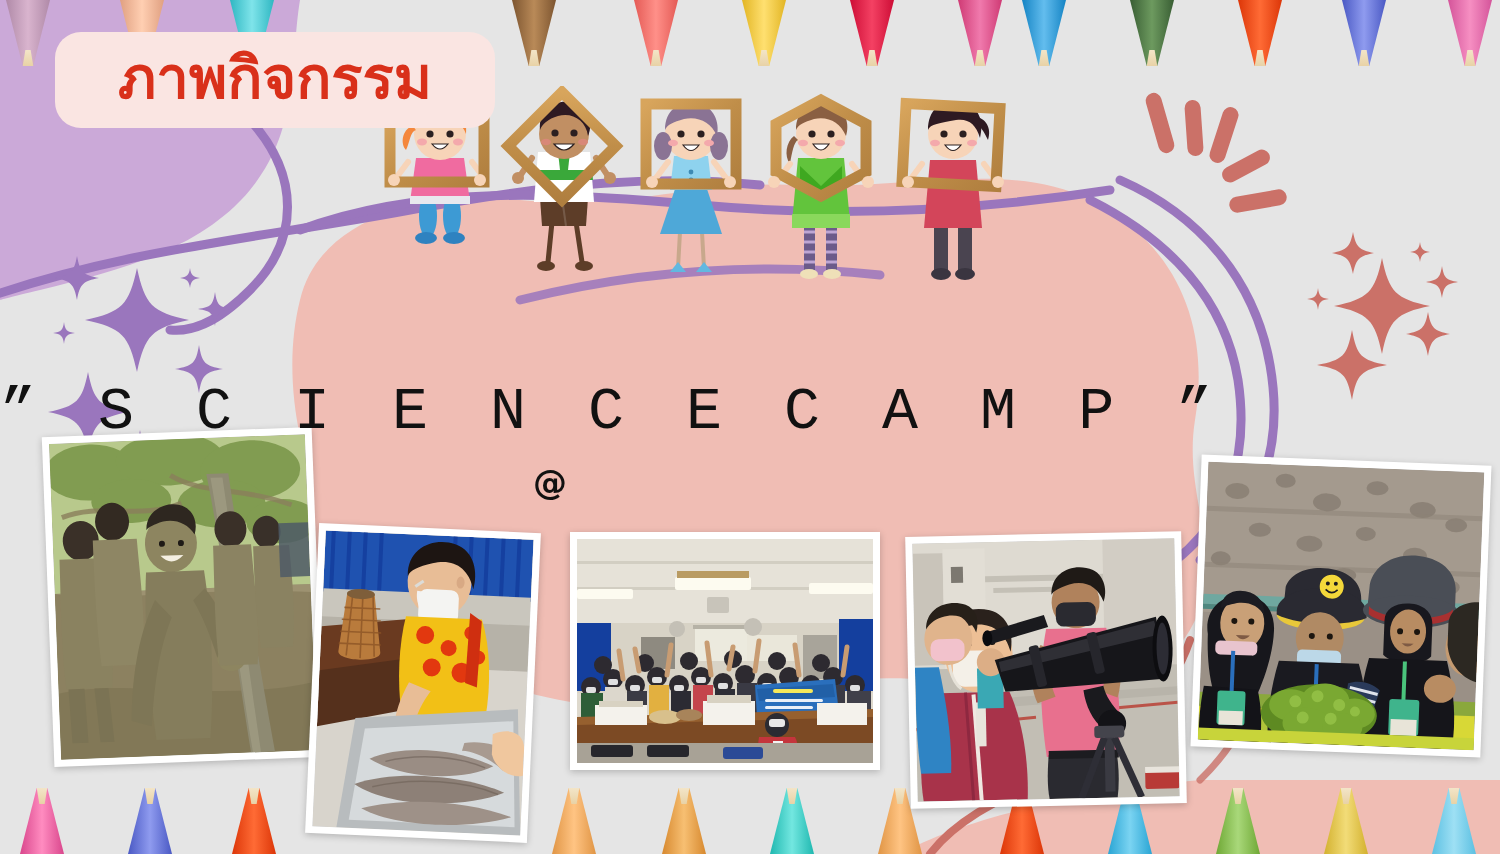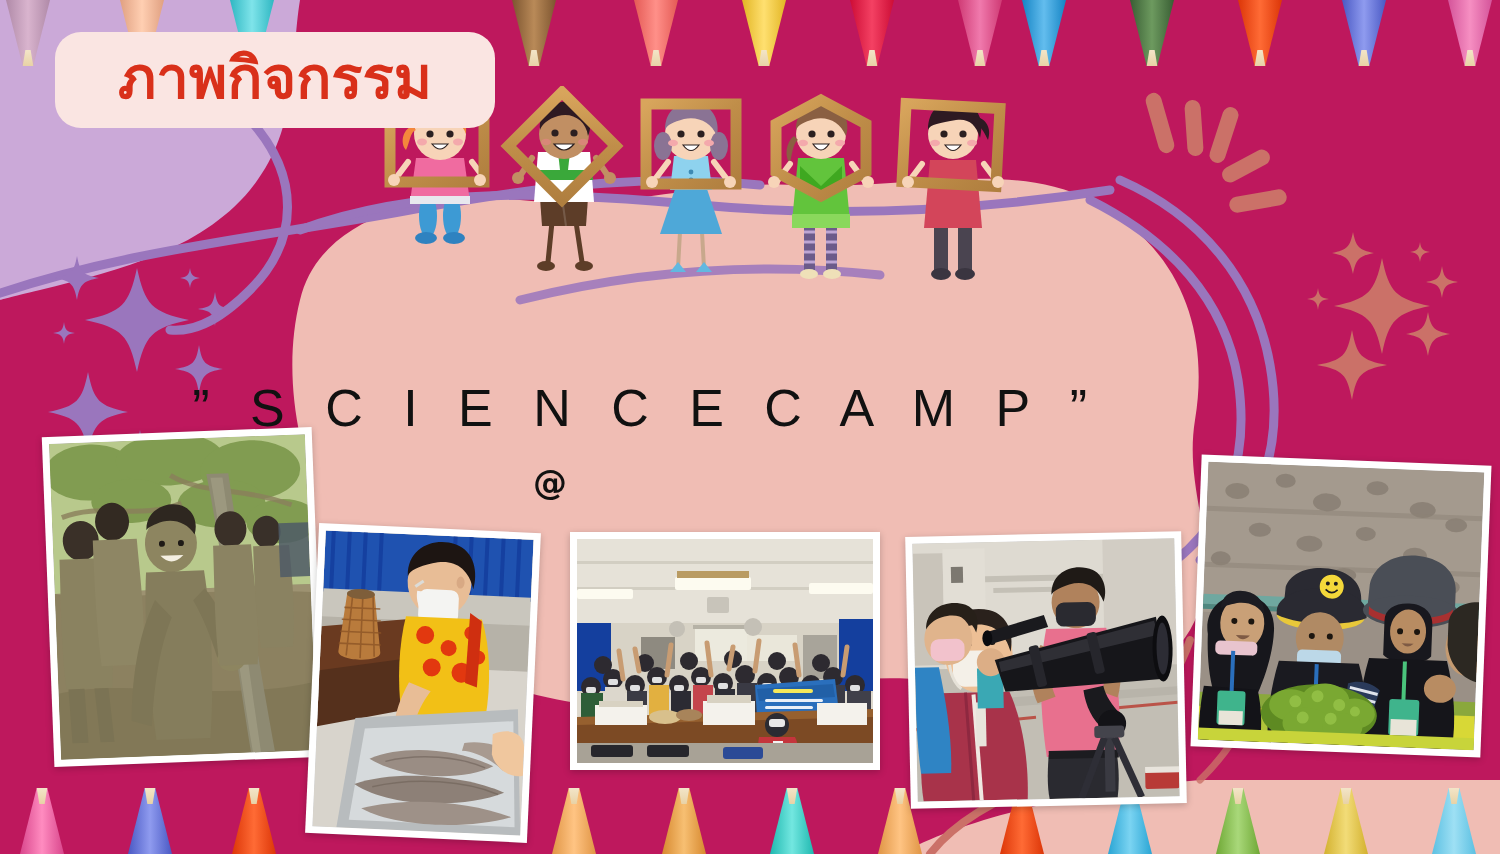--- a/index.html
+++ b/index.html
@@ -2,21 +2,21 @@
 <html><head>
 <meta charset="utf-8">
 <title>Science Camp Activity Poster</title>
 <style>
   html,body{margin:0;padding:0;}
   body{
     width:1500px;height:854px;overflow:hidden;
     background:#ffffff;
     font-family:"Liberation Sans","DejaVu Sans",sans-serif;
   }
-  .poster{position:relative;width:1500px;height:854px;overflow:hidden;background:#be185d;}
+  .poster{position:relative;width:1500px;height:854px;overflow:hidden;background:#e5e5e5;}
 
   
   .bg-layer{position:absolute;inset:0;overflow:hidden;}
   .svg-abs{position:absolute;top:0;left:0;width:1500px;height:854px;}
 
   
   .pencil-row{position:absolute;left:0;width:1500px;height:66px;}
   .pencil-row.top{top:0;}
   .pencil-row.bottom{bottom:0;}
   .pencil{position:absolute;width:44px;height:66px;}
@@ -46,23 +46,23 @@
     z-index:40;
   }
   .title-badge .thai{
     color:#d9301a;font-size:58px;font-weight:bold;line-height:1;
     font-family:"DejaVu Sans","Liberation Sans",sans-serif;
     letter-spacing:0px;white-space:nowrap;
   }
 
   
   .headline{
-    position:absolute;left:0;top:378px;width:1100px;text-align:right;
-    font-size:52px;color:#111;letter-spacing:13px;
-    font-family:Liberation Sans, sans-serif;
+    position:absolute;left:0;top:378px;width:1100px;text-align:left;
+    font-size:60px;color:#111;letter-spacing:13px;
+    font-family:Liberation Mono, monospace;
     font-weight:300;z-index:30;white-space:nowrap;
   }
   .at-symbol{
     position:absolute;left:0;top:462px;width:1100px;text-align:center;
     font-size:34px;color:#111;font-weight:bold;z-index:30;
     font-family:"DejaVu Sans","Liberation Sans",sans-serif;
   }
 
   
   .kids{position:absolute;left:380px;top:86px;width:720px;height:250px;z-index:25;}

